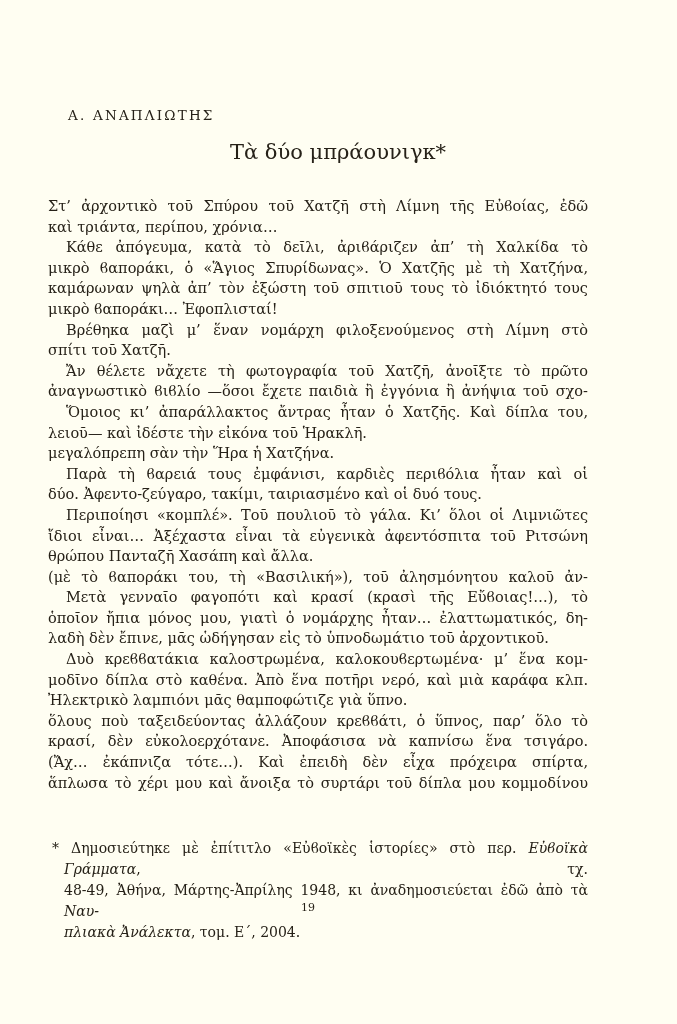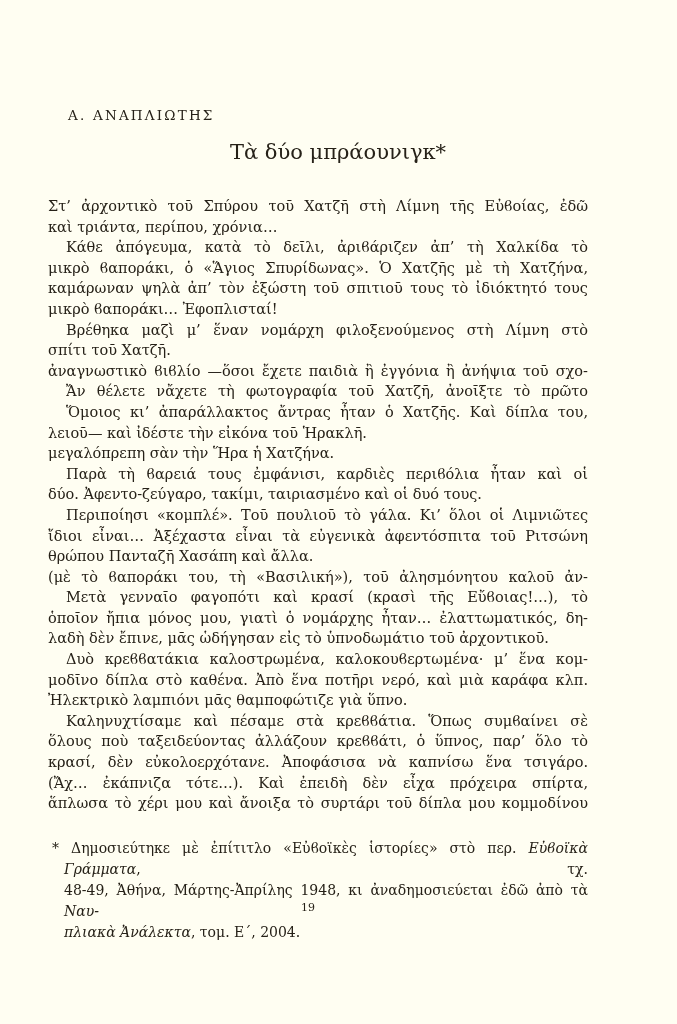--- a/index.html
+++ b/index.html
@@ -60,38 +60,37 @@
   <div class="title">Τὰ δύο μπράουνιγκ*</div>
   <div class="body">
       <div class="line j">Στ’ ἀρχοντικὸ τοῦ Σπύρου τοῦ Χατζῆ στὴ Λίμνη τῆς Εὐϐοίας, ἐδῶ</div>
       <div class="line last">καὶ τριάντα, περίπου, χρόνια…</div>
       <div class="line j indent">Κάθε ἀπόγευμα, κατὰ τὸ δεῖλι, ἀριϐάριζεν ἀπ’ τὴ Χαλκίδα τὸ</div>
       <div class="line j">μικρὸ ϐαποράκι, ὁ «Ἅγιος Σπυρίδωνας». Ὁ Χατζῆς μὲ τὴ Χατζήνα,</div>
       <div class="line j">καμάρωναν ψηλὰ ἀπ’ τὸν ἐξώστη τοῦ σπιτιοῦ τους τὸ ἰδιόκτητό τους</div>
       <div class="line last">μικρὸ ϐαποράκι… Ἐφοπλισταί!</div>
       <div class="line j indent">Βρέθηκα μαζὶ μ’ ἕναν νομάρχη φιλοξενούμενος στὴ Λίμνη στὸ</div>
       <div class="line last">σπίτι τοῦ Χατζῆ.</div>
+      <div class="line j indent">Ἄν θέλετε νἄχετε τὴ φωτογραφία τοῦ Χατζῆ, ἀνοῖξτε τὸ πρῶτο</div>
       <div class="line j">ἀναγνωστικὸ ϐιϐλίο —ὅσοι ἔχετε παιδιὰ ἢ ἐγγόνια ἢ ἀνήψια τοῦ σχο-</div>
-      <div class="line j indent">Ἄν θέλετε νἄχετε τὴ φωτογραφία τοῦ Χατζῆ, ἀνοῖξτε τὸ πρῶτο</div>
       <div class="line j indent">Ὅμοιος κι’ ἀπαράλλακτος ἄντρας ἦταν ὁ Χατζῆς. Καὶ δίπλα του,</div>
       <div class="line last">λειοῦ— καὶ ἰδέστε τὴν εἰκόνα τοῦ Ἡρακλῆ.</div>
       <div class="line last">μεγαλόπρεπη σὰν τὴν Ἥρα ἡ Χατζήνα.</div>
       <div class="line j indent">Παρὰ τὴ ϐαρειά τους ἐμφάνισι, καρδιὲς περιϐόλια ἦταν καὶ οἱ</div>
       <div class="line last">δύο. Ἀφεντο-ζεύγαρο, τακίμι, ταιριασμένο καὶ οἱ δυό τους.</div>
       <div class="line j indent">Περιποίησι «κομπλέ». Τοῦ πουλιοῦ τὸ γάλα. Κι’ ὅλοι οἱ Λιμνιῶτες</div>
       <div class="line j">ἴδιοι εἶναι… Ἀξέχαστα εἶναι τὰ εὐγενικὰ ἀφεντόσπιτα τοῦ Ριτσώνη</div>
       <div class="line last">θρώπου Πανταζῆ Χασάπη καὶ ἄλλα.</div>
       <div class="line j">(μὲ τὸ ϐαποράκι του, τὴ «Βασιλική»), τοῦ ἀλησμόνητου καλοῦ ἀν-</div>
       <div class="line j indent">Μετὰ γενναῖο φαγοπότι καὶ κρασί (κρασὶ τῆς Εὔϐοιας!…), τὸ</div>
       <div class="line j">ὁποῖον ἤπια μόνος μου, γιατὶ ὁ νομάρχης ἦταν… ἐλαττωματικός, δη-</div>
       <div class="line last">λαδὴ δὲν ἔπινε, μᾶς ὡδήγησαν εἰς τὸ ὑπνοδωμάτιο τοῦ ἀρχοντικοῦ.</div>
       <div class="line j indent">Δυὸ κρεϐϐατάκια καλοστρωμένα, καλοκουϐερτωμένα· μ’ ἕνα κομ-</div>
       <div class="line j">μοδῖνο δίπλα στὸ καθένα. Ἀπὸ ἕνα ποτῆρι νερό, καὶ μιὰ καράφα κλπ.</div>
       <div class="line last">Ἠλεκτρικὸ λαμπιόνι μᾶς θαμποφώτιζε γιὰ ὕπνο.</div>
-      <div class="line j indent">Καληνυχτίσαμε καὶ πέσαμε στὰ κρεϐϐάτια. Ὅπως συμϐαίνει σὲ</div>
       <div class="line j">ὅλους ποὺ ταξειδεύοντας ἀλλάζουν κρεϐϐάτι, ὁ ὕπνος, παρ’ ὅλο τὸ</div>
       <div class="line j">κρασί, δὲν εὐκολοερχότανε. Ἀποφάσισα νὰ καπνίσω ἕνα τσιγάρο.</div>
       <div class="line j">(Ἄχ… ἐκάπνιζα τότε…). Καὶ ἐπειδὴ δὲν εἶχα πρόχειρα σπίρτα,</div>
       <div class="line j">ἅπλωσα τὸ χέρι μου καὶ ἄνοιξα τὸ συρτάρι τοῦ δίπλα μου κομμοδίνου</div>
     </div>
   <div class="footnote">
       <div class="fnline first j"><span>* Δημοσιεύτηκε μὲ ἐπίτιτλο «Εὐϐοϊκὲς ἱστορίες» στὸ περ. </span><span class="it">Εὐϐοϊκὰ Γράμματα</span><span>, τχ.</span></div>
       <div class="fnline j"><span>48-49, Ἀθήνα, Μάρτης-Ἀπρίλης 1948, κι ἀναδημοσιεύεται ἐδῶ ἀπὸ τὰ </span><span class="it">Ναυ-</span></div>
       <div class="fnline"><span class="it">πλιακὰ Ἀνάλεκτα</span><span>, τομ. Ε΄, 2004.</span></div>
     </div>

